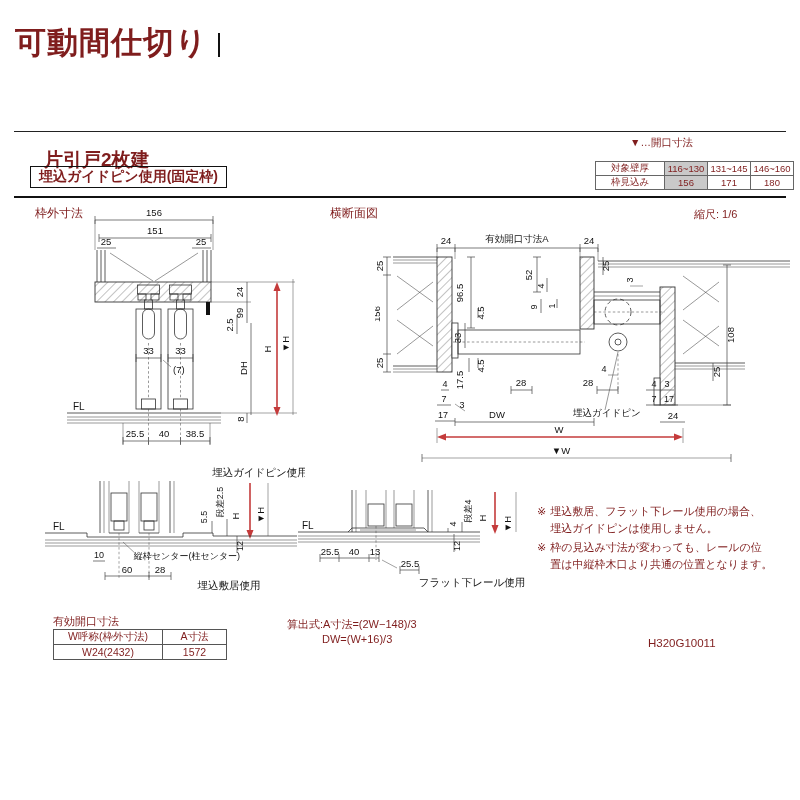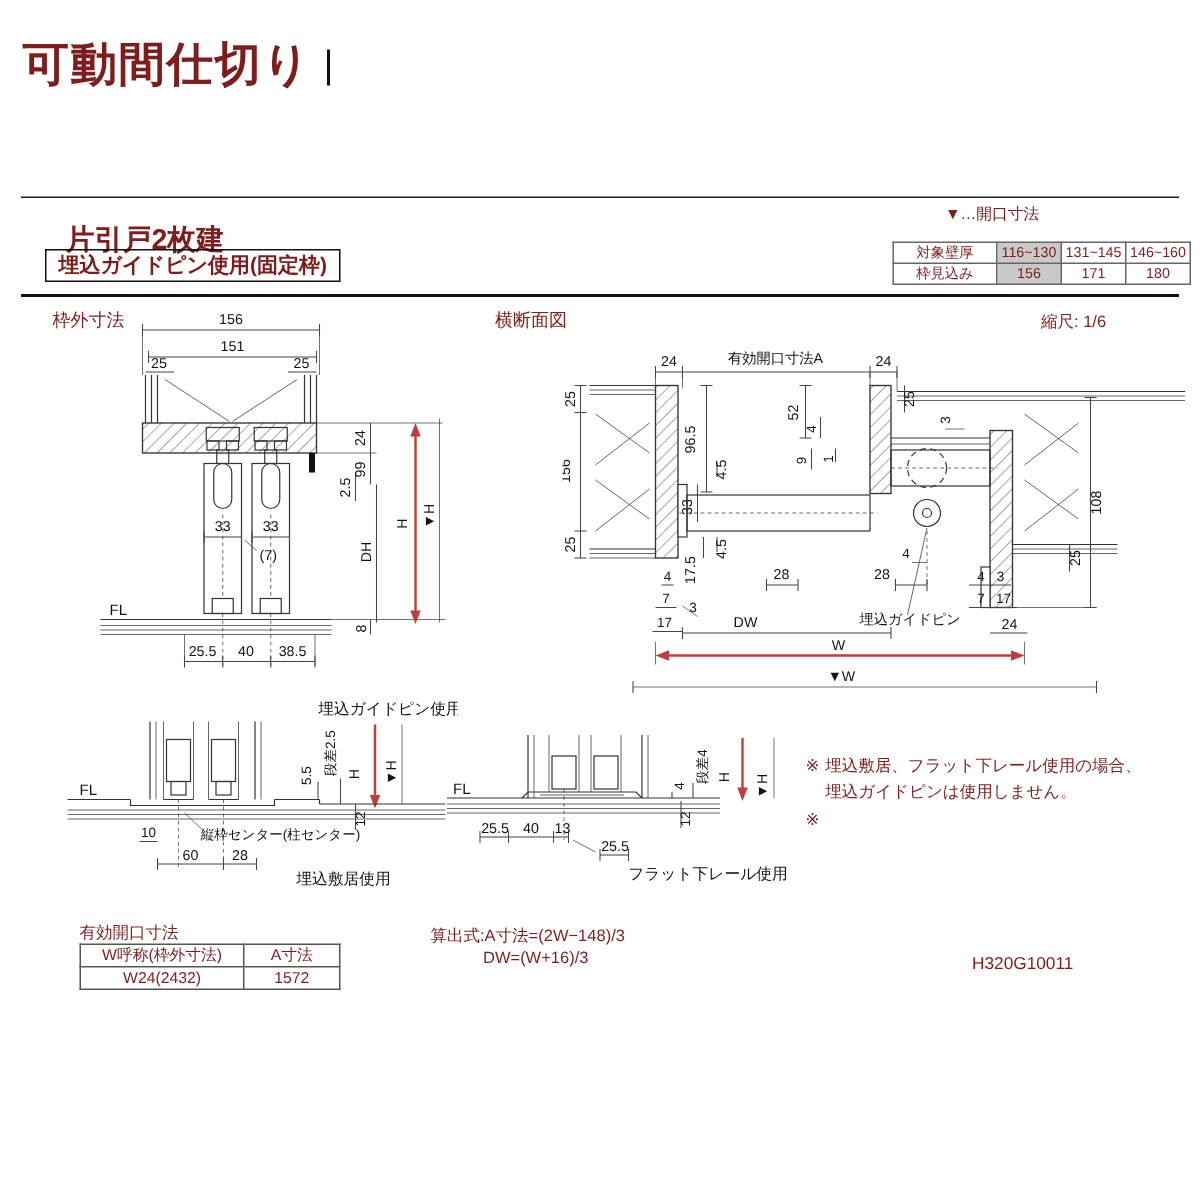--- a/index.html
+++ b/index.html
@@ -482,20 +482,24 @@
   <div class="abs notes">
     <div class="note">
       <span>※</span>
       <div>
         <div>埋込敷居、フラット下レール使用の場合、</div>
         <div>埋込ガイドピンは使用しません。</div>
       </div>
     </div>
     <div class="note">
       <span>※</span>
+      <div>
+        <div>枠の見込み寸法が変わっても、レールの位</div>
+        <div>置は中縦枠木口より共通の位置となります。</div>
+      </div>
     </div>
   </div>
 
   <div class="abs ot-title">有効開口寸法</div>
   <table class="abs ot">
     <tbody>
         <tr>
       <td class="c1">W呼称(枠外寸法)</td>
       <td class="c2">A寸法</td>
     </tr>

